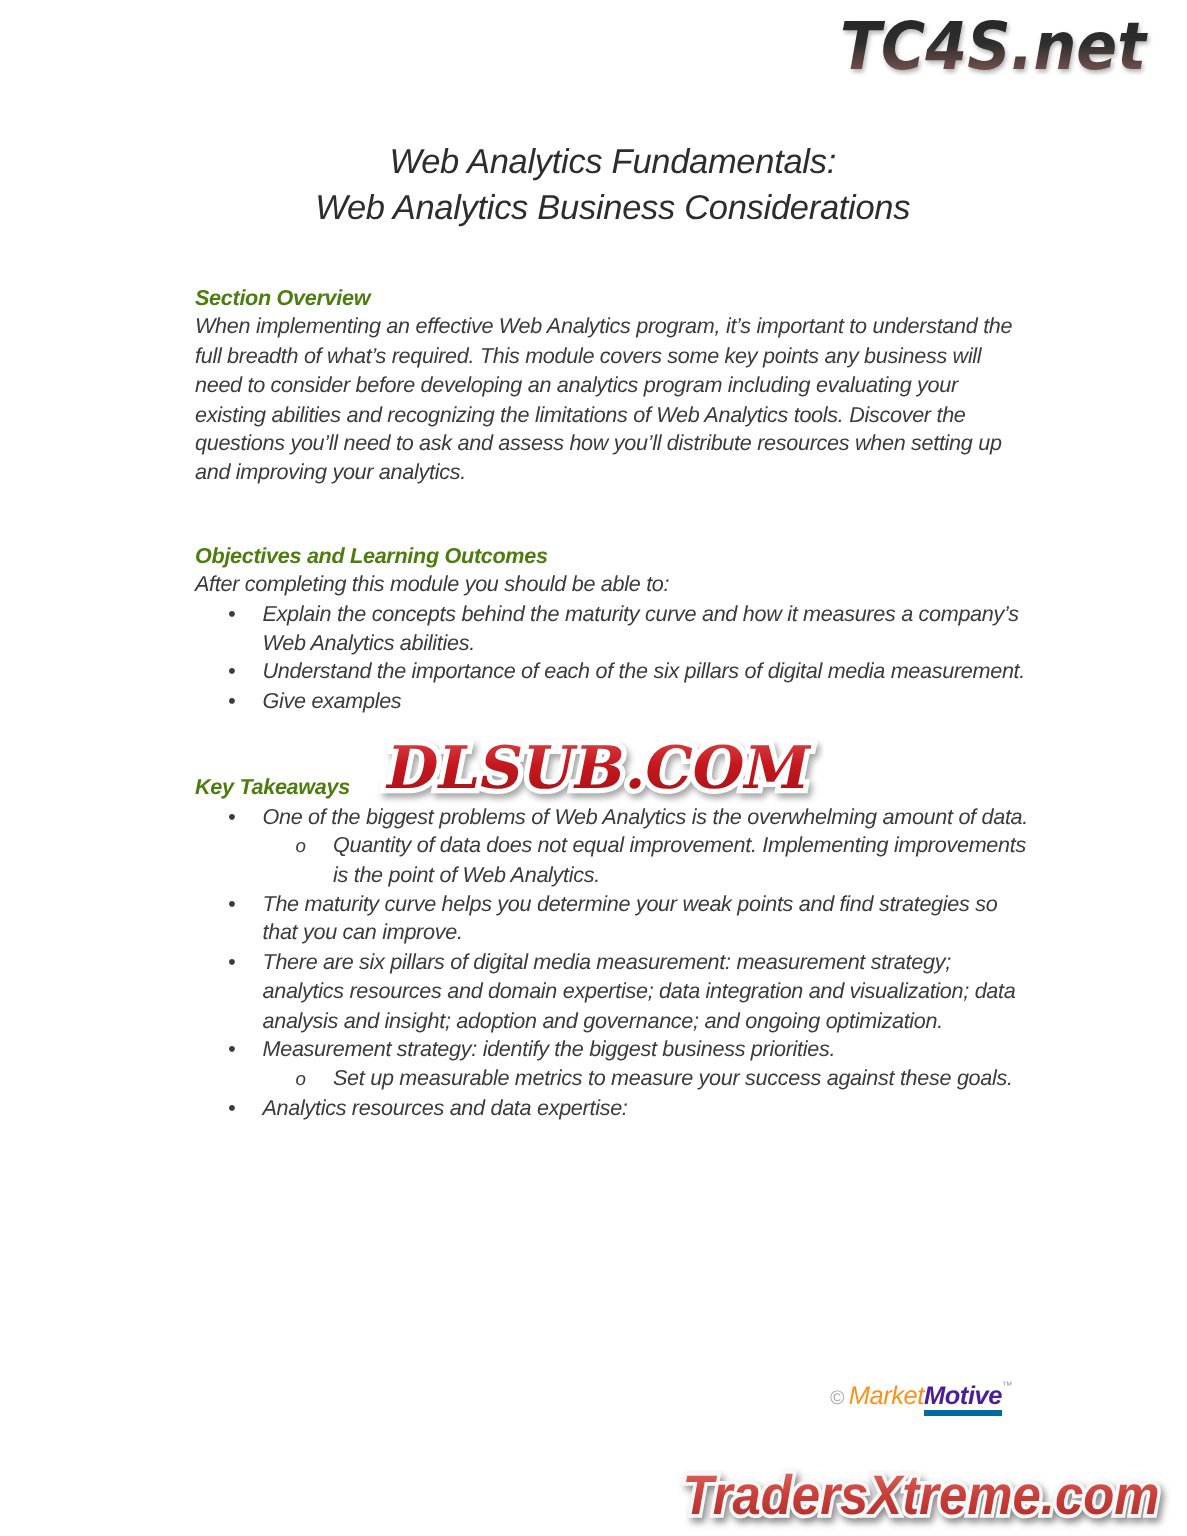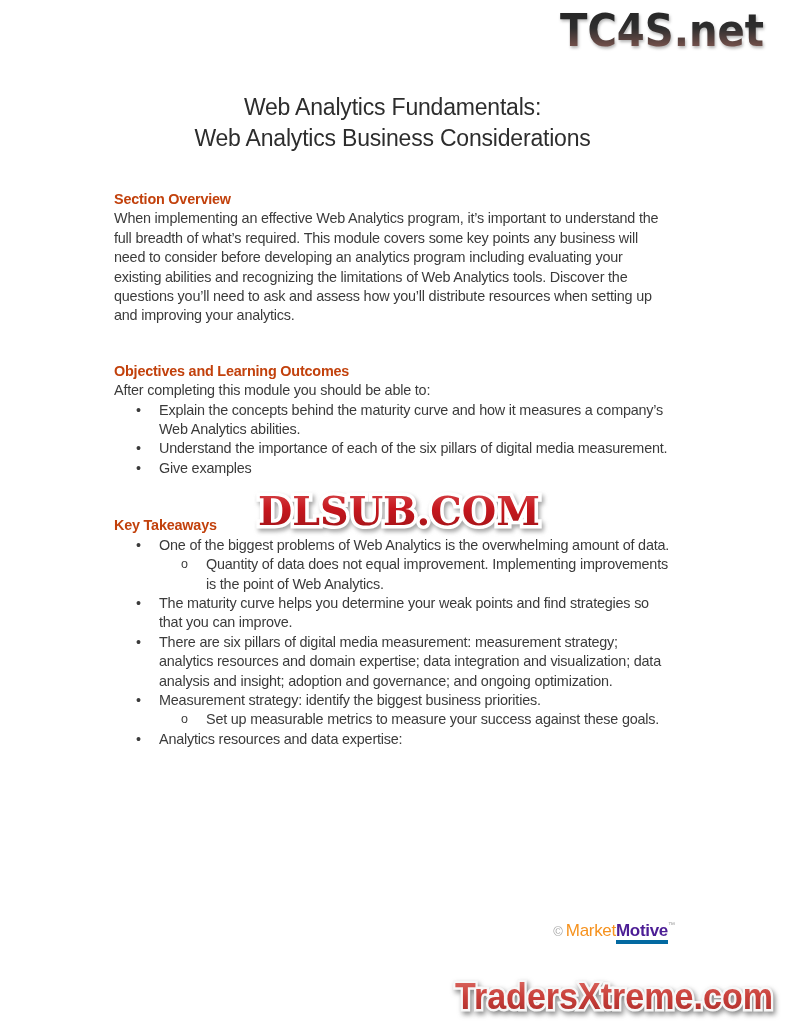--- a/index.html
+++ b/index.html
@@ -6,25 +6,26 @@
   body{
     width:791px;height:1024px;
     background:#ffffff;
     font-family:"Liberation Sans", sans-serif;
     overflow:hidden;
   }
   .page{
     position:relative;
     width:782px;height:1024px;
     background:#ffffff;
+    font-style:italic;
   }
   
   .content{
     position:absolute;
-    left:114px;top:0;
+    left:130px;top:0;
     width:557px;
     font-size:14.4px;
     line-height:19.4px;
     letter-spacing:-0.2px;
     color:#3b3b3b;
   }
   .doc-title{
     margin-top:92px;
     text-align:center;
     color:#2d2d2d;
@@ -33,21 +34,21 @@
     font-size:23px;
     line-height:31px;
     letter-spacing:-0.2px;
   }
   .doc-title .t-sub{
     font-size:17.5px;
     line-height:26px;
   }
   .h-bold{
     font-weight:bold;
-    color:#c2410c;
+    color:#4d7c0f;
   }
   .sec-overview-h{margin-top:36px;}
   .sec-objectives-h{margin-top:36px;}
   .sec-takeaways-h{margin-top:38px;}
   .tk-intro{margin-top:18px;}
   .tk-list{margin-top:19px;}
   .para{margin:0;}
   
   .blist{margin:0;padding:0;}
   .li{position:relative;}

